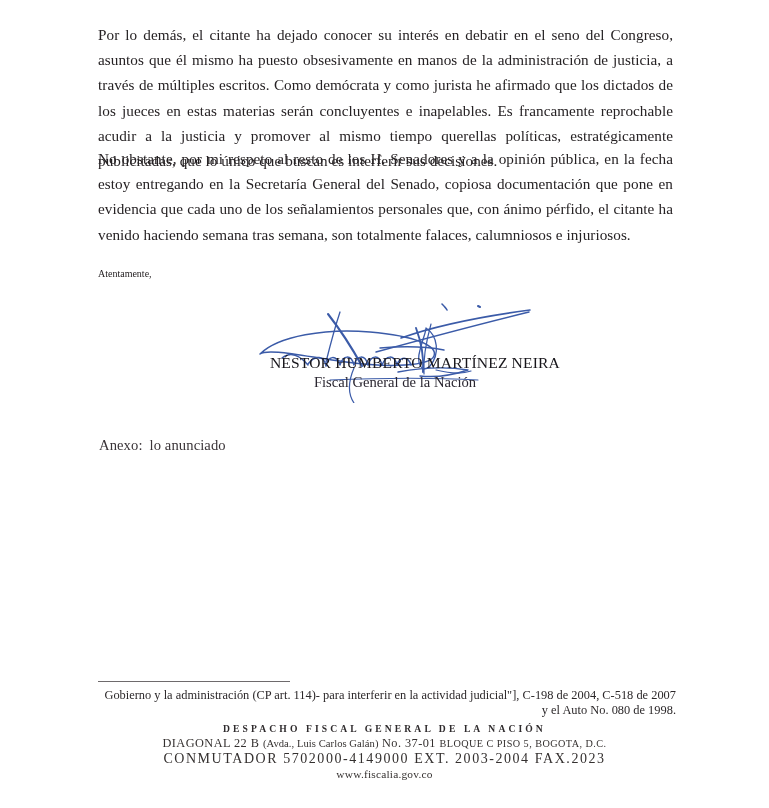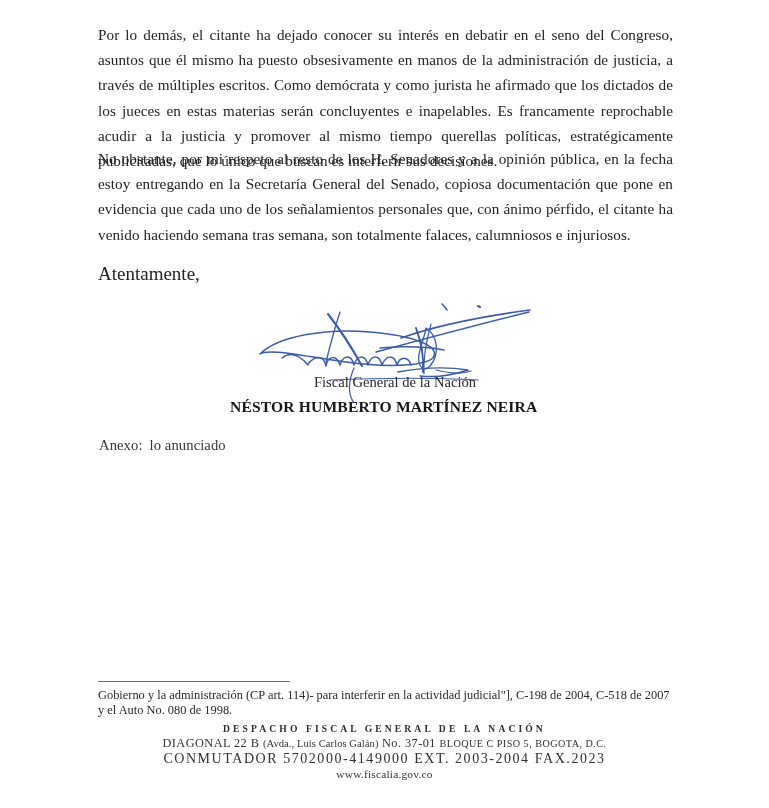--- a/index.html
+++ b/index.html
@@ -40,21 +40,21 @@
     margin: 0;
   }
 
   #para-1 { top: 22px; }
   #para-2 { top: 146px; }
 
   .closing {
     position: absolute;
     left: 98px;
     top: 263px;
-    font-size: 19px;
+    font-size: 10px;
     line-height: 22px;
     color: #262224;
   }
 
   
   .signature-area {
     position: absolute;
     left: 230px;
     top: 288px;
     width: 330px;
@@ -66,27 +66,26 @@
     top: 0;
     width: 330px;
     height: 115px;
     pointer-events: none;
   }
   .sig-name {
     position: absolute;
     left: 0;
     top: 66px;
     width: 330px;
-    text-align: left;
-    font-weight: bold;
+    text-align: right;
+    font-weight: normal;
     font-size: 15.6px;
     letter-spacing: 0.15px;
     color: #17151a;
     white-space: nowrap;
-    margin-top: 44px;
   }
   .sig-title {
     position: absolute;
     left: 0;
     top: 86px;
     width: 330px;
     text-align: center;
     font-size: 14.6px;
     color: #2a2630;
     white-space: nowrap;
@@ -113,21 +112,21 @@
     background: #6e6a6c;
   }
   .footnote {
     position: absolute;
     left: 98px;
     top: 688px;
     width: 578px;
     font-size: 12.4px;
     line-height: 15.3px;
     color: #2b2729;
-    text-align: left;
+    text-align: right;
   }
 
   
   .letterfoot {
     position: absolute;
     left: 0;
     top: 722px;
     width: 769px;
     text-align: center;
     color: #3f3a3c;

